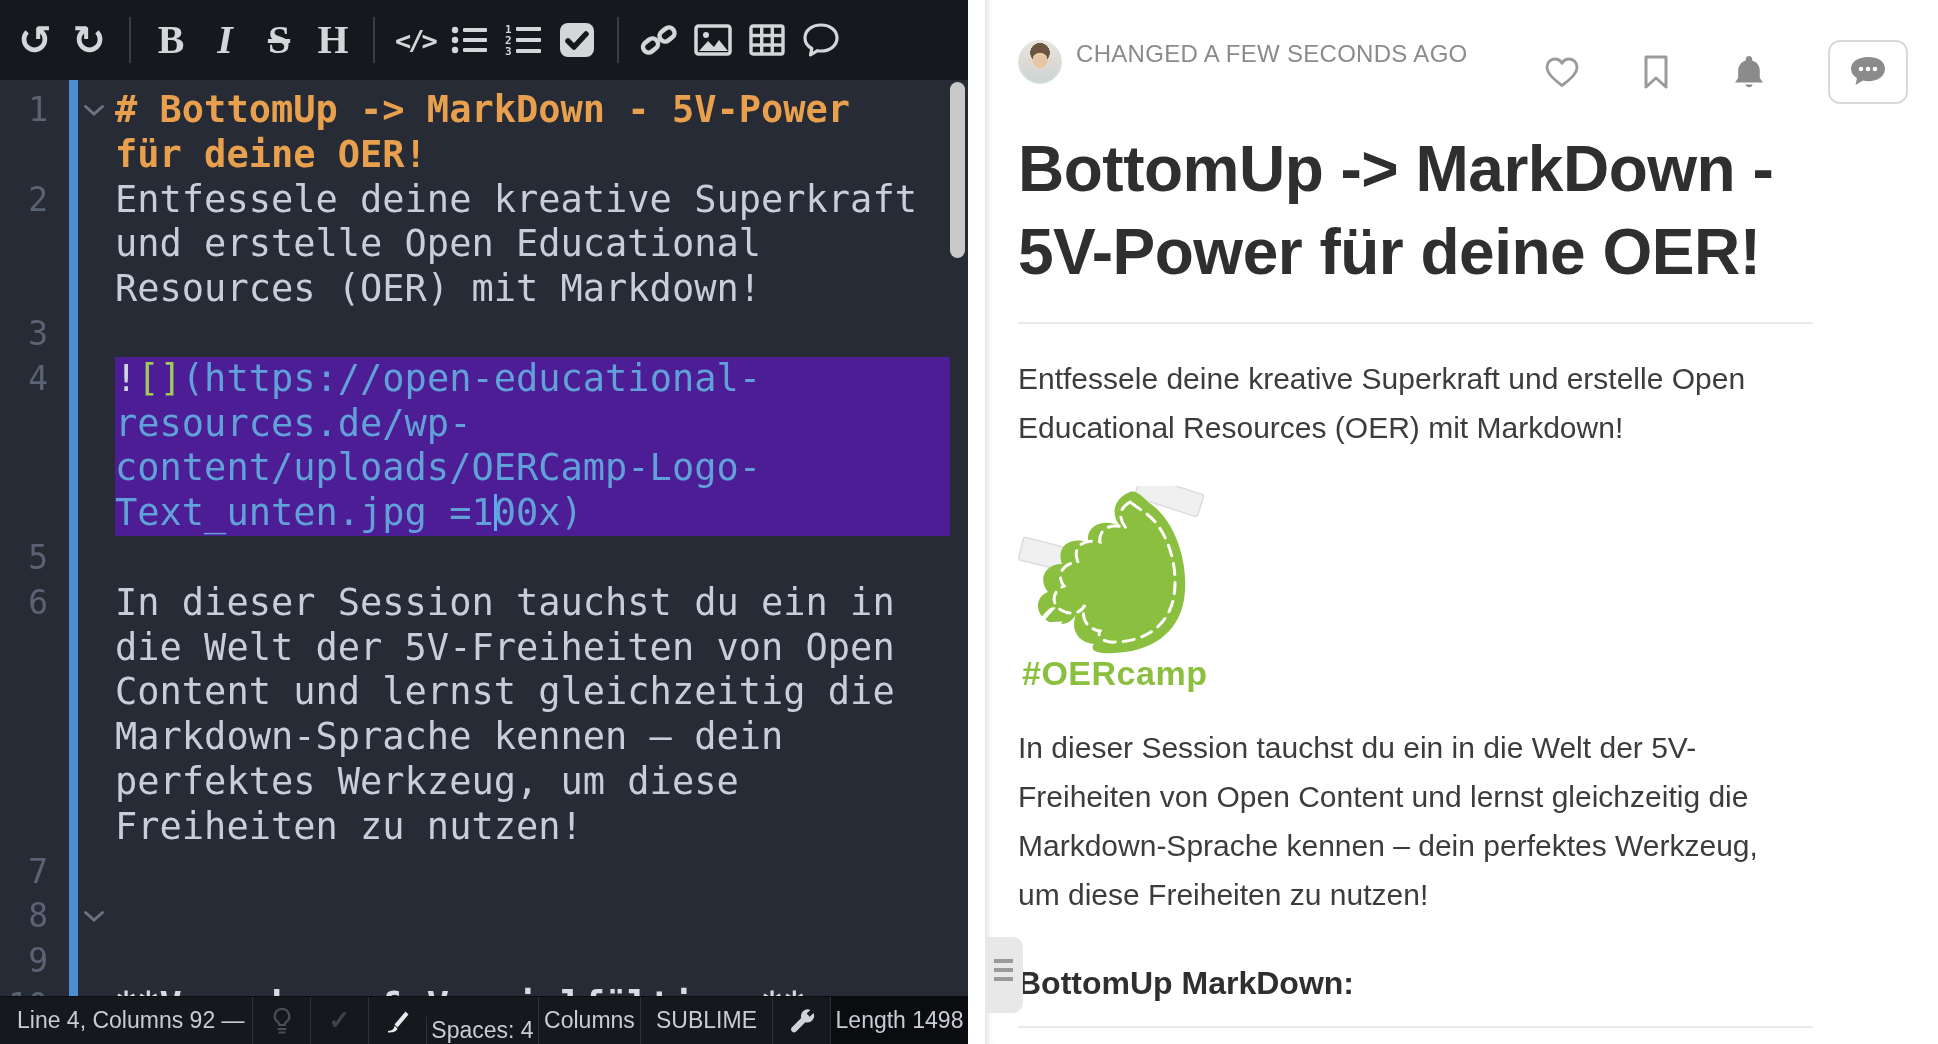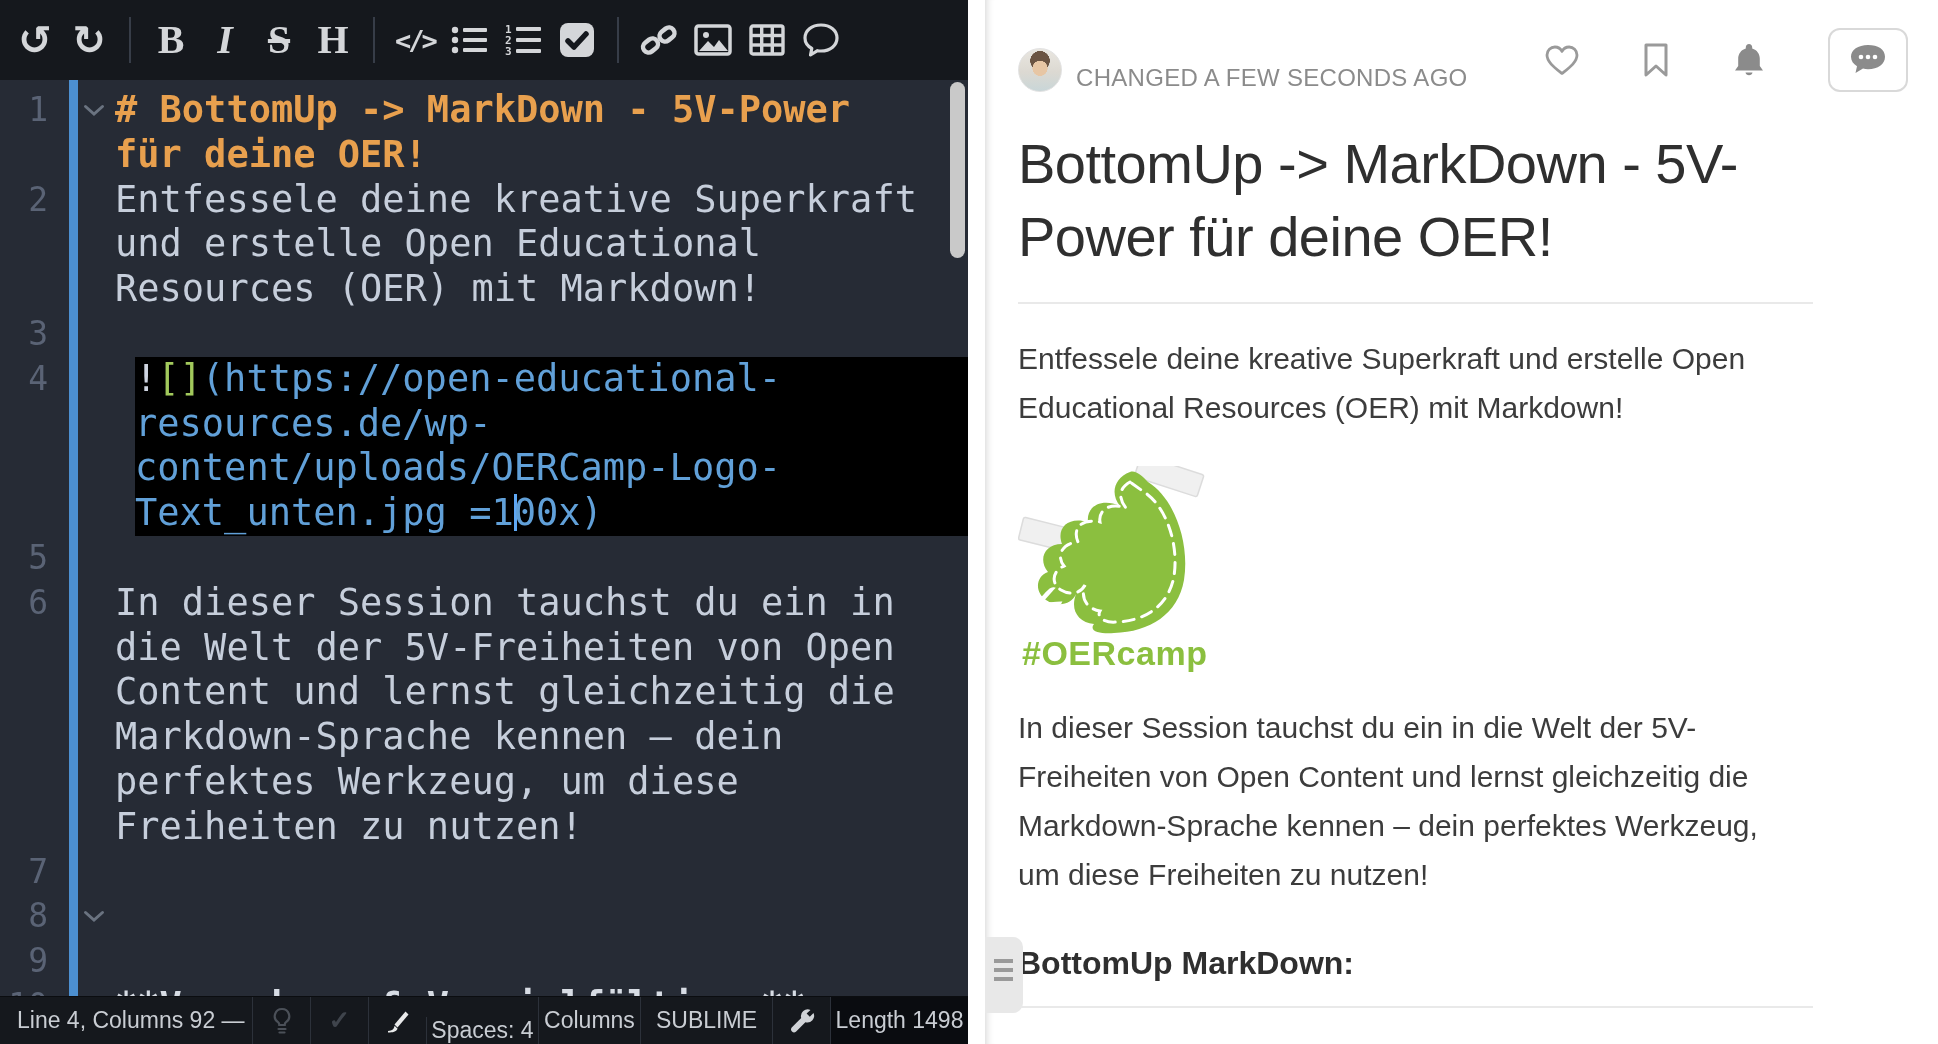--- a/index.html
+++ b/index.html
@@ -19,21 +19,21 @@
   .fmt.st { text-decoration:line-through; font-weight:bold; }
   .glyph-code { font-family:"DejaVu Sans Mono",monospace; font-size:27px; font-weight:bold; letter-spacing:-3px; }
 
   .cm-area { position:relative; flex:1 1 auto; overflow:hidden; }
   .author-stripe { position:absolute; left:69px; top:0; bottom:0; width:9px; background:#4c8fd0; }
   .lines { position:relative; padding-top:8px; font-family:"DejaVu Sans Mono",monospace; font-size:37px; line-height:44.8px; }
   .cm-line { display:flex; align-items:flex-start; }
   .ln-num { flex:0 0 66px; padding-right:18px; text-align:right; color:#5a6375; font-size:33px; line-height:44.8px; }
   .ln-fold { flex:0 0 49px; padding-left:17px; padding-top:16px; }
   .ln-text { flex:0 0 835px; padding-right:25px; white-space:pre-wrap; overflow-wrap:break-word; color:#c6cedb; min-height:44.8px; }
-  .ln-text.active { background:#000000;margin-left:20px; }
+  .ln-text.active { background:#4c1d95; }
   .seg-heading { color:#e8a04e; font-weight:bold; }
   .seg-body { color:#c6cedb; }
   .seg-url { color:#61a0d8; }
   .seg-bracket { color:#a2c95c; }
   .seg-punct { color:#cfd5e1; }
   .seg-bold { color:#d7dce4; font-weight:bold; }
   .caret { display:inline-block; width:0; border-left:3px solid #5fa8f5; height:37px; vertical-align:-6px; margin-right:-3px; }
 
   .editor-scrollbar { position:absolute; right:3px; top:2px; width:15px; height:176px; border-radius:8px; background:#c9c9c9; }
 
@@ -46,34 +46,34 @@
   .sb-breaks { flex:0 0 102px; }
   .sb-keymap { flex:0 0 132px; }
   .sb-length { flex:1 1 auto; background:#0a0c10; }
   .sb-check { font-size:26px; color:#3f444c; font-weight:bold; }
 
   
   .divider { position:absolute; left:968px; top:0; width:17px; height:1044px; background:#ffffff; }
 
   
   .preview-pane { position:absolute; left:985px; top:0; width:953px; height:1044px; background:#fff; padding-left:33px; overflow:hidden; box-shadow:inset 10px 0 9px -9px rgba(0,0,0,.18); }
-  .pv-header { margin-top:40px; height:52px; display:flex; align-items:flex-end; padding-right:30px; }
+  .pv-header { margin-top:40px; height:52px; display:flex; align-items:flex-start; padding-right:30px; }
   .avatar { width:44px; height:44px; border-radius:50%; flex:0 0 44px;
     background:
       radial-gradient(circle at 50% 46%, #e7c6a4 0 24%, rgba(0,0,0,0) 25%),
       radial-gradient(circle at 50% 28%, #6b5442 0 26%, rgba(0,0,0,0) 27%),
       linear-gradient(180deg,#e9e6e0 0%,#dcd9d2 55%,#c9d6d8 100%);
     border:1px solid #e2e2e2; }
   .changed-text { margin-left:14px; color:#8b8b8b; font-size:24px; letter-spacing:.3px; }
   .pv-actions { margin-left:auto; display:flex; align-items:center; }
   .pv-act { display:flex; align-items:center; justify-content:center; cursor:pointer; }
   .pv-act + .pv-act { margin-left:62px; }
   .comments-btn { width:80px; height:64px; border:2px solid #d9d9d9; border-radius:12px; margin-left:48px; }
 
-  .pv-title { margin:36px 0 18px 0; width:770px; font-size:56px; line-height:1.3; font-weight:normal; color:#2f2f2f; letter-spacing:-.5px; }
+  .pv-title { margin:36px 0 18px 0; width:770px; font-size:64px; line-height:1.3; font-weight:bold; color:#2f2f2f; letter-spacing:-.5px; }
   .pv-hr { width:795px; border:none; border-top:2px solid #e9e9e9; margin:28px 0 0 0; }
   .pv-p { margin:30px 0 0 0; width:788px; font-size:30px; line-height:49px; color:#3c3c3c; }
   .logo-block { margin-top:34px; }
   .logo-caption { margin:0 0 0 4px; color:#8bbf3f; font-size:34px; font-weight:bold; letter-spacing:.5px; }
   .pv-h2 { margin:46px 0 0 0; font-size:32px; font-weight:bold; color:#2f2f2f; }
   .pv-hr2 { width:795px; border:none; border-top:2px solid #e9e9e9; margin:24px 0 0 0; }
 
   .toc-handle { position:absolute; left:0; top:937px; width:38px; height:76px; background:#e8e8e8; border-radius:0 10px 10px 0; cursor:pointer; }
   .toc-bars { position:absolute; left:9px; top:22px; }
   .toc-bars div { width:19px; height:4px; background:#9a9a9a; margin-bottom:5px; }

